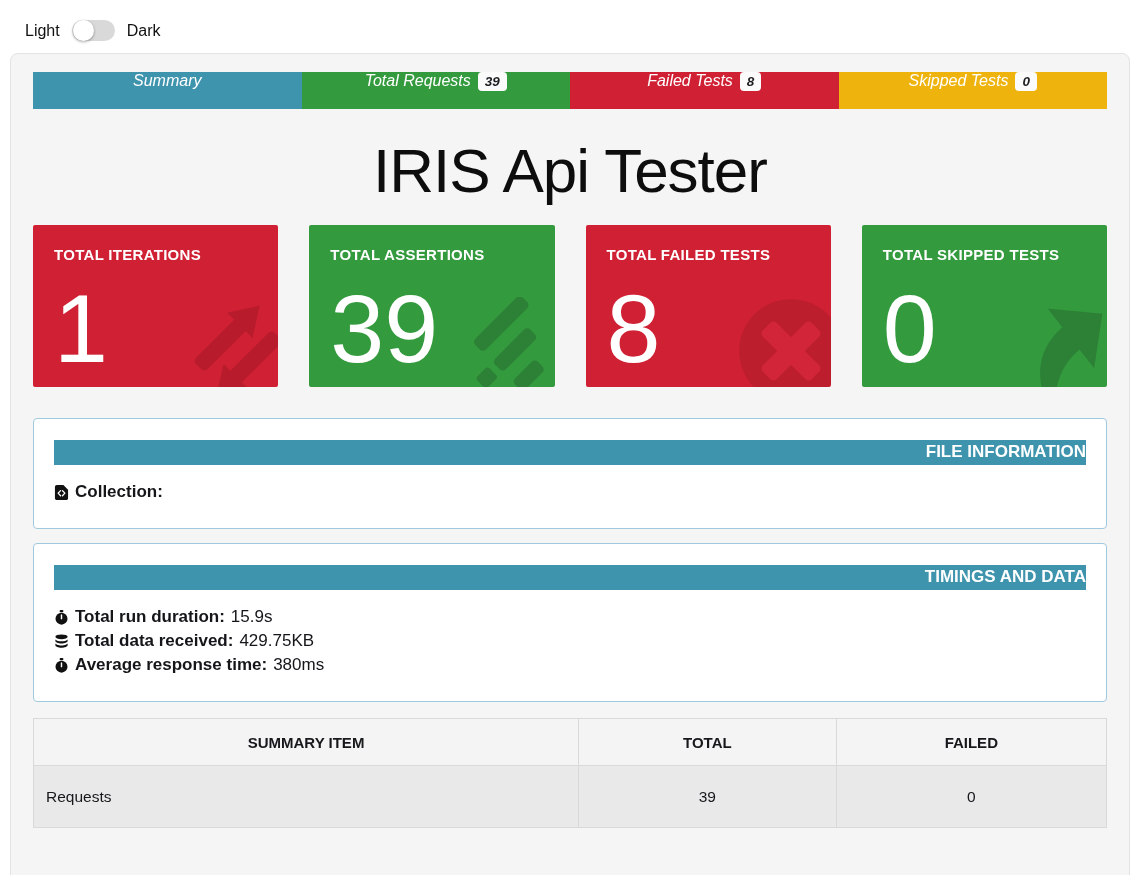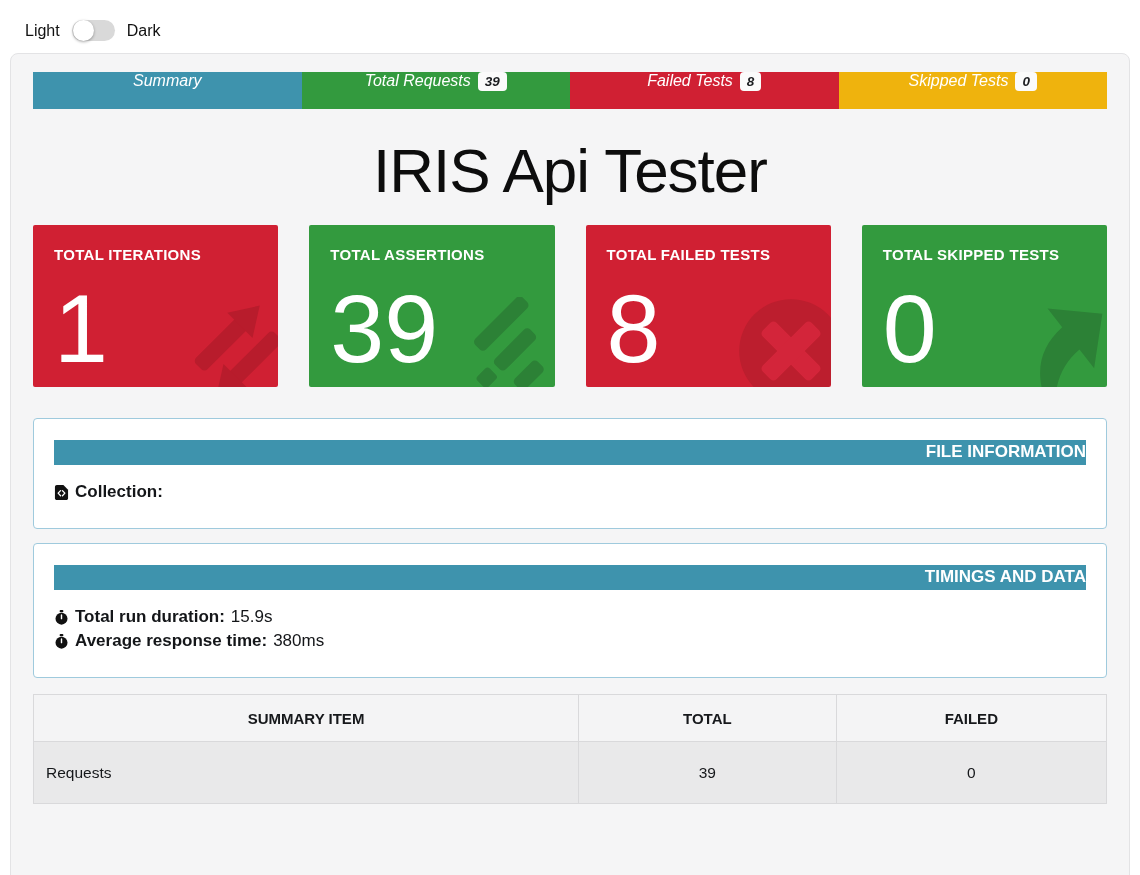--- a/index.html
+++ b/index.html
@@ -171,20 +171,31 @@
     <div class="section-heading">TIMINGS AND DATA</div>
     <div class="info-body">
       <div class="info-line">
         <svg class="mini-icon" viewBox="0 0 16 16">
           <rect x="6" y="0" width="4" height="2.4" rx="1" fill="#111"></rect>
           <circle cx="8" cy="9.2" r="6.4" fill="#111"></circle>
           <path d="M8 9.2 V5.4" stroke="#fff" stroke-width="1.5" stroke-linecap="round"></path>
         </svg>
         <b>Total run duration:</b>
         <span>15.9s</span>
+      </div>
+      <div class="info-line">
+        <svg class="mini-icon" viewBox="0 0 16 16">
+          <g fill="#111">
+            <ellipse cx="8" cy="3" rx="6.5" ry="2.6"></ellipse>
+            <path d="M1.5 5.2 c0 1.4 2.9 2.6 6.5 2.6 s6.5-1.2 6.5-2.6 v2.3 c0 1.4-2.9 2.6-6.5 2.6 s-6.5-1.2-6.5-2.6 Z"></path>
+            <path d="M1.5 9.7 c0 1.4 2.9 2.6 6.5 2.6 s6.5-1.2 6.5-2.6 v2.3 c0 1.4-2.9 2.6-6.5 2.6 s-6.5-1.2-6.5-2.6 Z"></path>
+          </g>
+        </svg>
+        <b>Total data received:</b>
+        <span>429.75KB</span>
       </div>
       <div class="info-line">
         <svg class="mini-icon" viewBox="0 0 16 16">
           <rect x="6" y="0" width="4" height="2.4" rx="1" fill="#111"></rect>
           <circle cx="8" cy="9.2" r="6.4" fill="#111"></circle>
           <path d="M8 9.2 V5.4" stroke="#fff" stroke-width="1.5" stroke-linecap="round"></path>
         </svg>
         <b>Average response time:</b>
         <span>380ms</span>
       </div>

